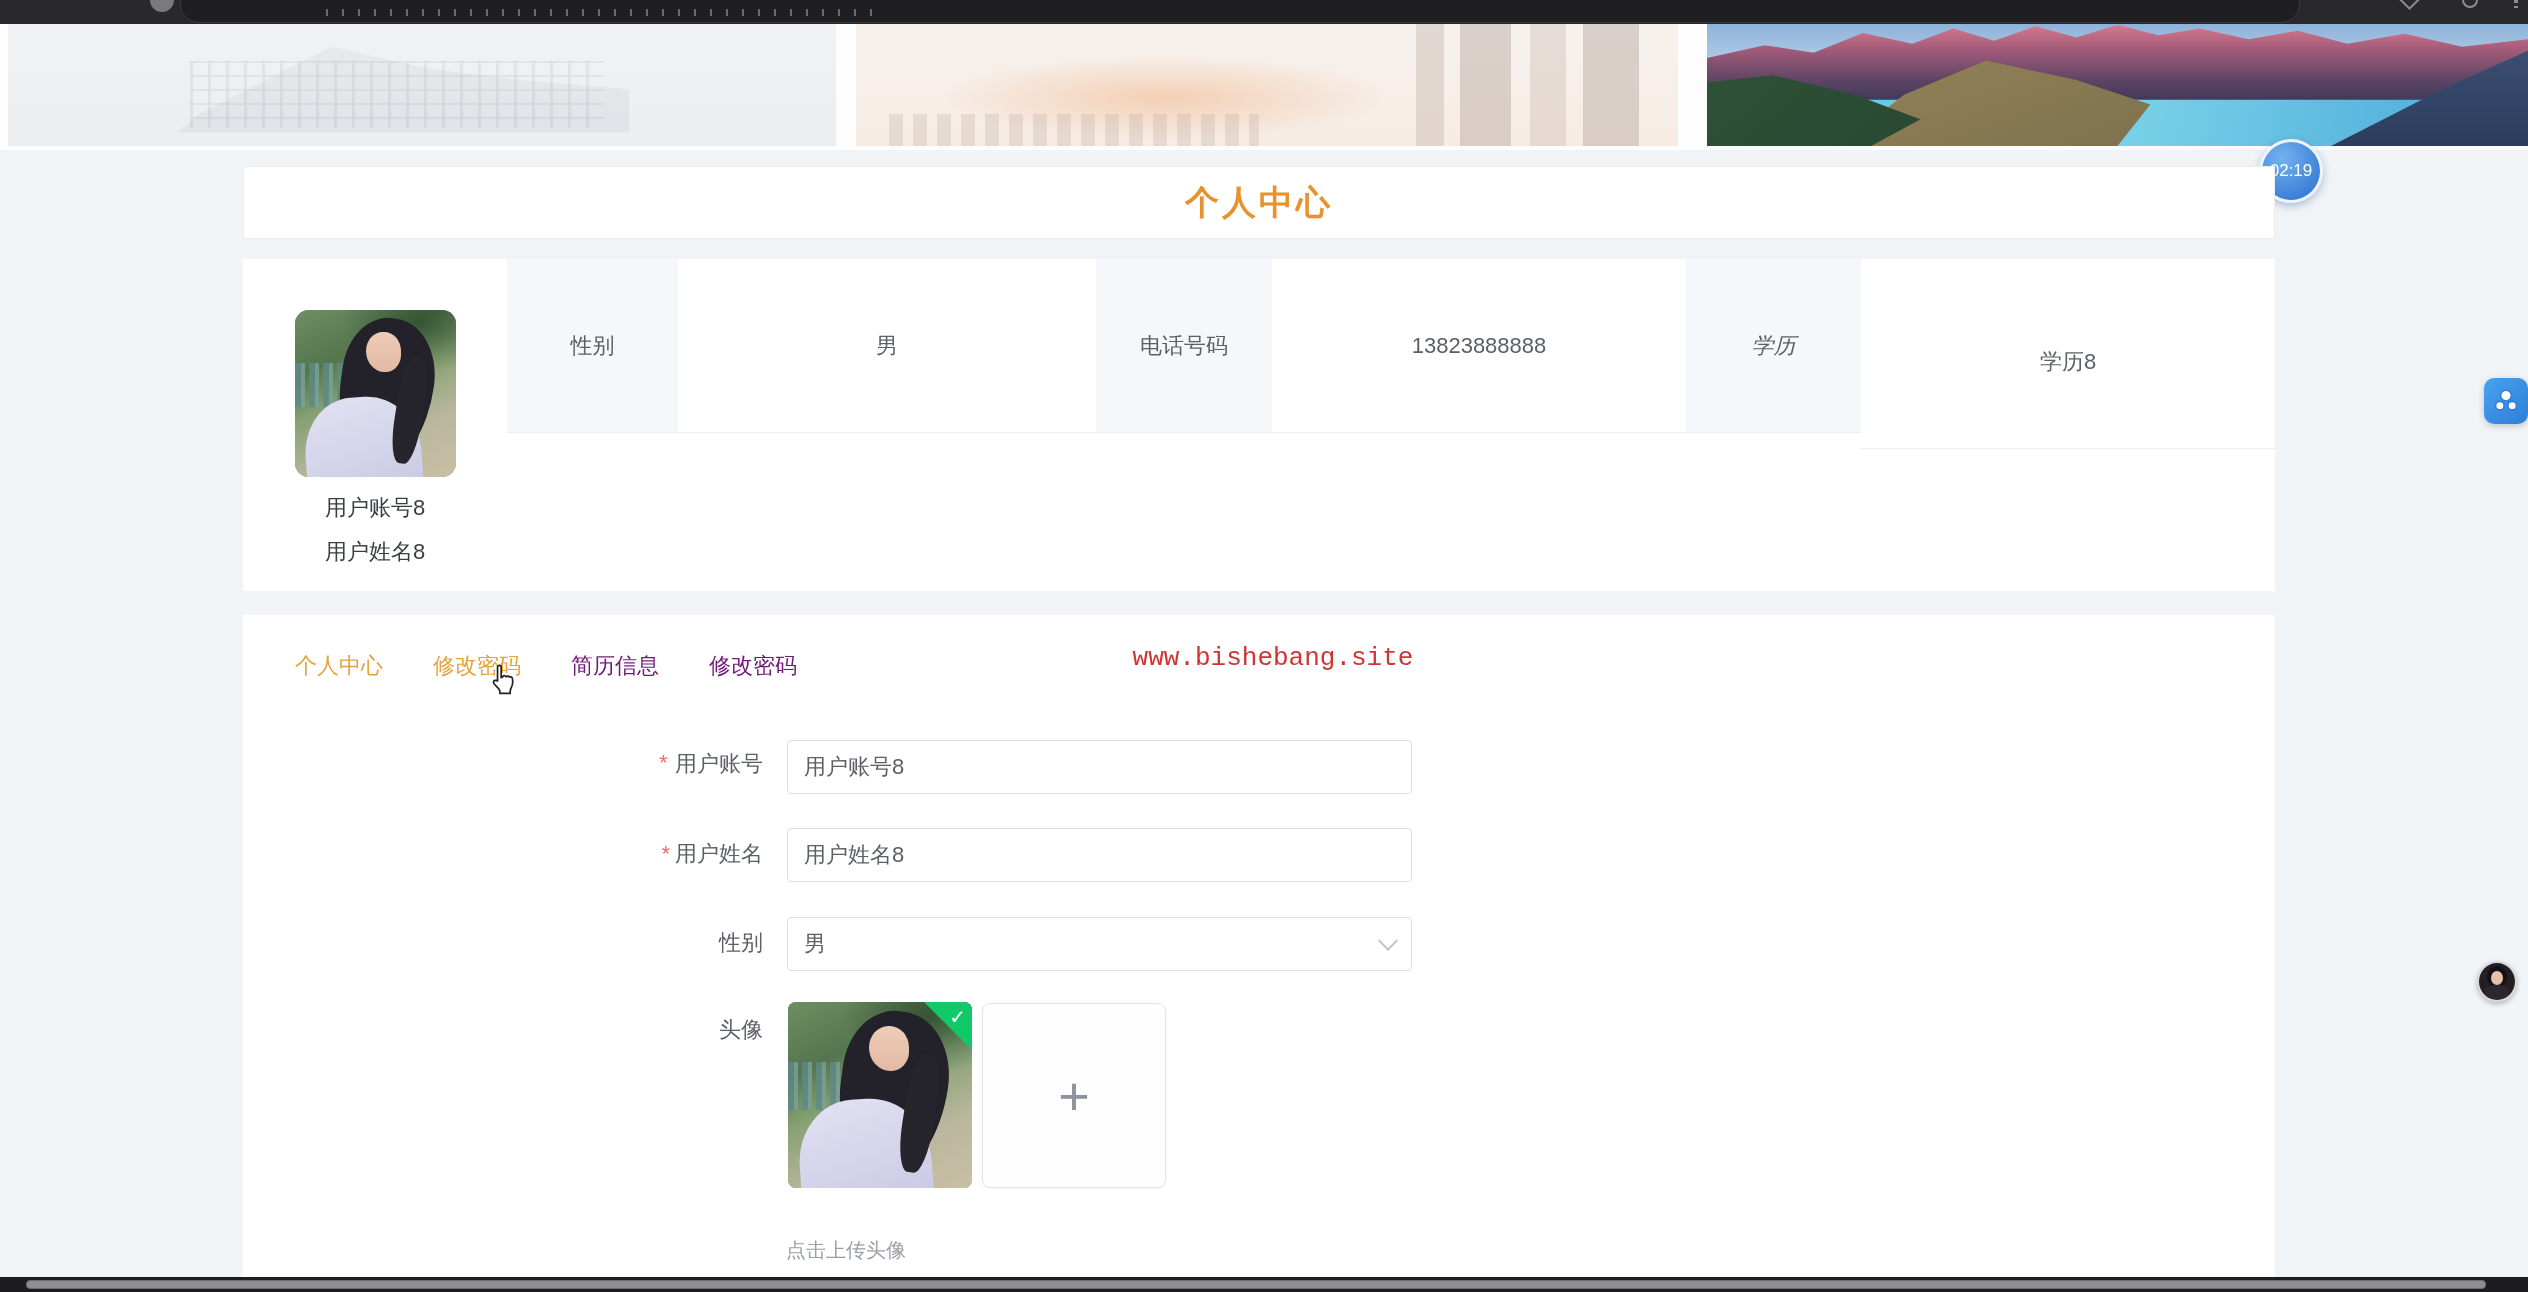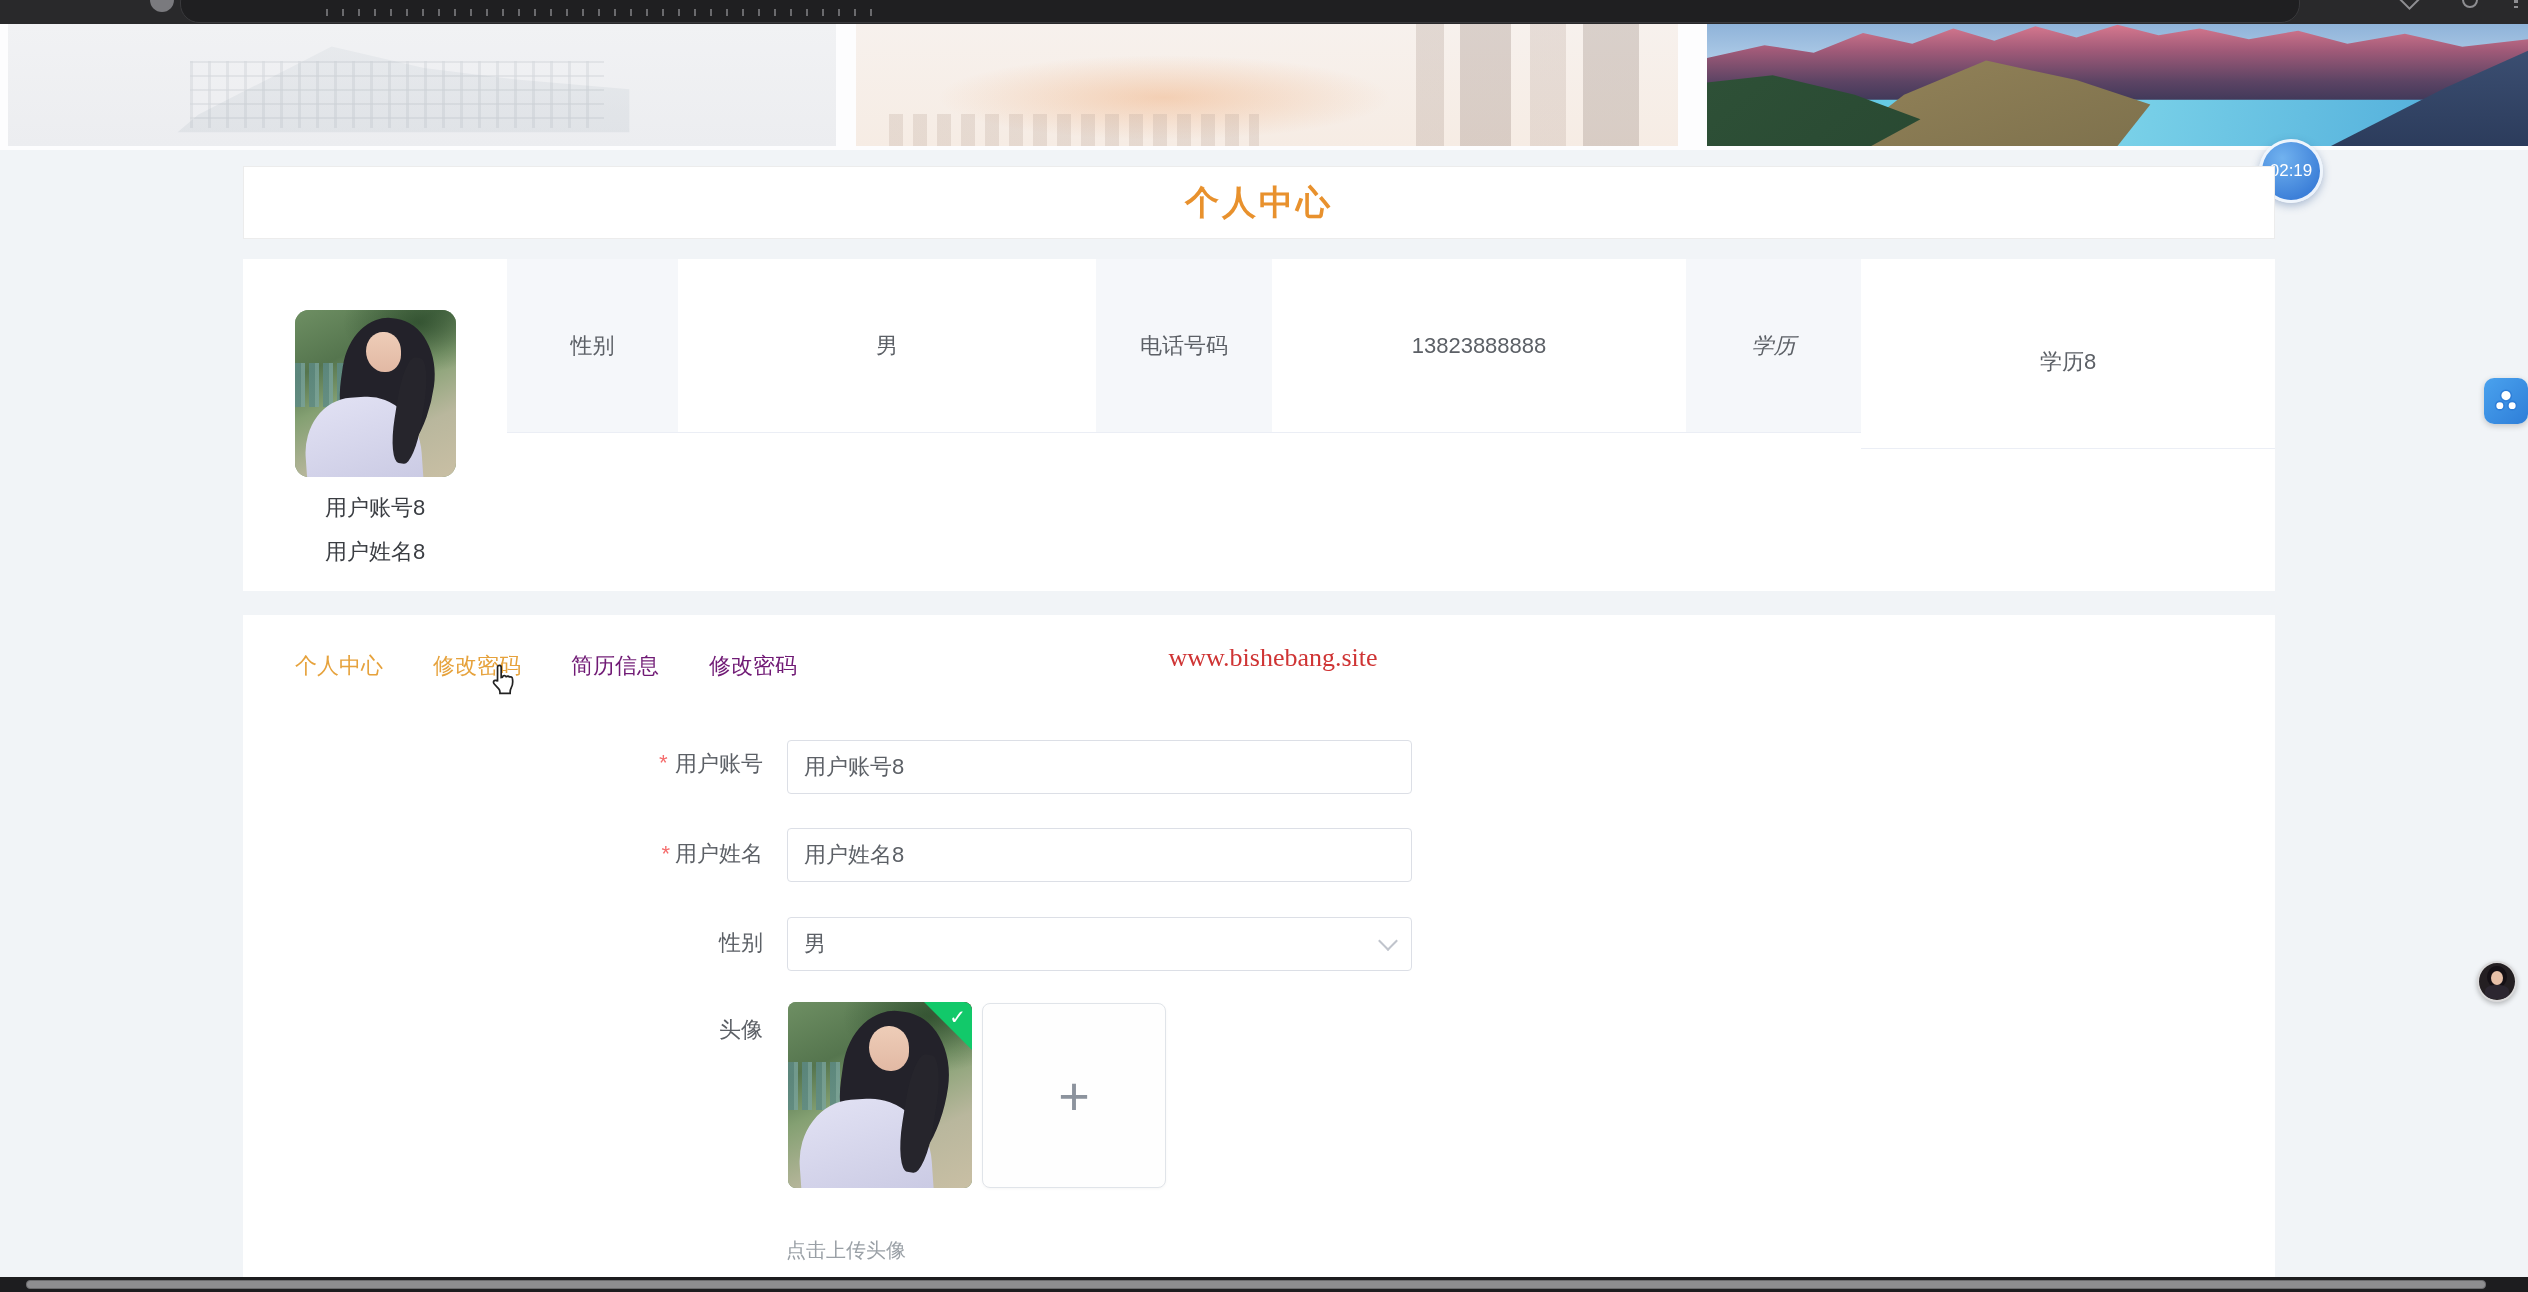--- a/index.html
+++ b/index.html
@@ -95,21 +95,21 @@
   .ph-strand{position:absolute;left:63%;top:28%;width:17%;height:64%;background:#26252c;border-radius:40%;transform:rotate(9deg);}
   .under-photo{position:absolute;left:0;width:264px;text-align:center;font-size:22px;color:#3a3d42;}
   .up1{top:234px;} .up2{top:278px;}
 
   .tabs-card{position:absolute;left:243px;top:615px;width:2032px;height:662px;background:#fff;}
   .tab-row{position:absolute;left:52px;top:36px;display:flex;gap:50px;font-size:22px;}
   .tab{cursor:pointer;color:#701a75;}
   .tab.orange{color:#e6a23c;}
   .cursor-svg{position:absolute;left:245px;top:48px;width:30px;height:34px;}
   .watermark{position:absolute;left:830px;top:28px;width:400px;text-align:center;
-     font-family:Liberation Serif, serif;font-size:26px;color:#cf3434;}
+     font-family:Liberation Mono, monospace;font-size:26px;color:#cf3434;}
 
   .f-label{position:absolute;left:300px;width:220px;text-align:right;font-size:22px;color:#5c6066;}
   .req{color:#f56c6c;margin-right:5px;font-size:22px;}
   .f-box{position:absolute;left:544px;width:625px;height:54px;box-sizing:border-box;
      border:1px solid #dcdfe6;border-radius:4px;background:#fff;font-size:22px;color:#5c6066;
      padding:0 16px;line-height:52px;font-family:"Liberation Sans","DejaVu Sans",sans-serif;}
   input.f-box{outline:none;}
   .r1l{top:134px;font-family:Liberation Mono, monospace;} .r1b{top:125px;}
   .r2l{top:224px;} .r2b{top:213px;}
   .r3l{top:313px;} .r3b{top:302px;display:flex;align-items:center;justify-content:space-between;line-height:normal;cursor:pointer;}

